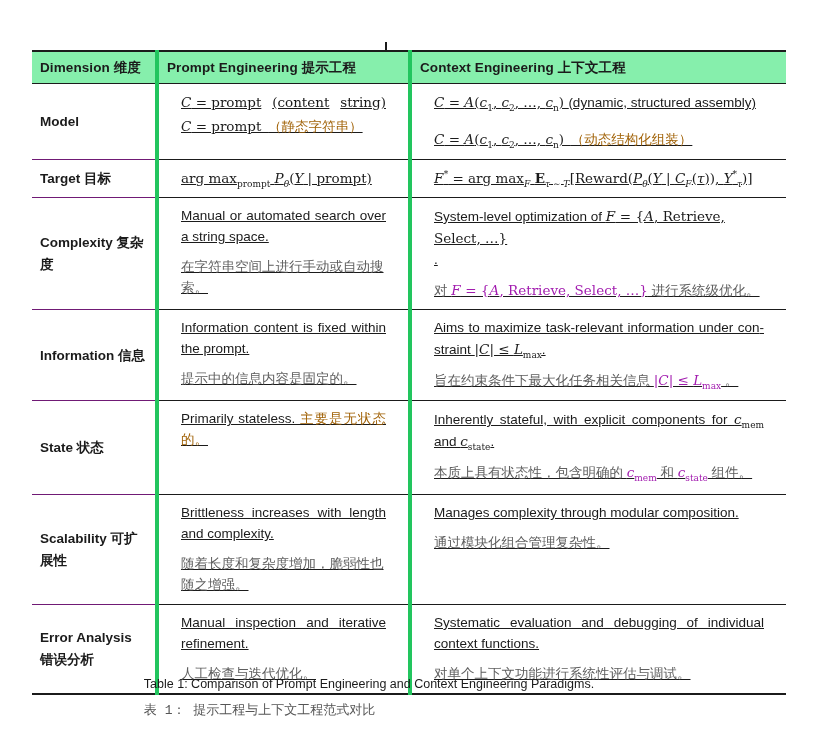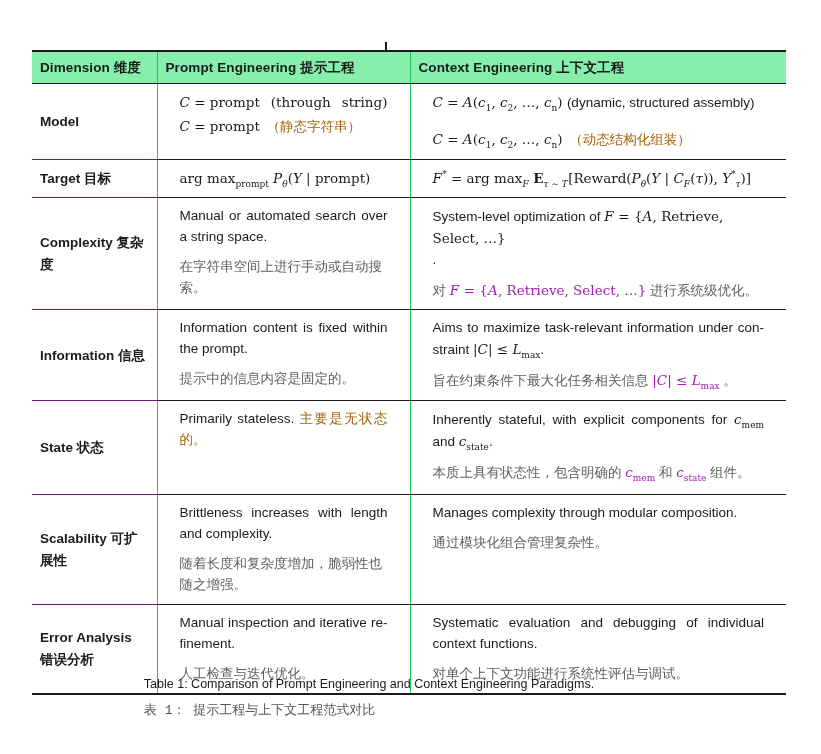--- a/index.html
+++ b/index.html
@@ -16,24 +16,24 @@
   thead th{
     background:#86efac;border-bottom:1px solid #1b1b1b;
     font-weight:bold;text-align:left;padding:6px 8px;height:19px;
     font-size:13.5px;letter-spacing:.1px;
   }
   tbody th.dim{
     font-weight:bold;text-align:left;vertical-align:middle;
     padding:6px 8px;border-bottom:1px solid #701a75;line-height:1.6;
   }
   tbody td{
-    vertical-align:top;padding:8px 22px;border-bottom:1px solid #1b1b1b;line-height:1.55;
+    vertical-align:top;padding:8px 22px;border-bottom:1px solid #1b1b1b;line-height:1.55;text-decoration:underline;
   }
   tbody tr:last-child th,tbody tr:last-child td{border-bottom:none;margin-top:29px;}
-  .vsep{border-left:1px solid #22c55e;}
+  .vsep{border-left:4px solid #22c55e;}
   tbody tr:nth-child(1){height:63px;}
   tbody tr:nth-child(2){height:37px;}
   tbody tr:nth-child(3){height:102px;}
   tbody tr:nth-child(4){height:85px;}
   tbody tr:nth-child(5){height:94px;}
   tbody tr:nth-child(6){height:104px;}
   tbody tr:nth-child(7){height:88px;}
   td p{margin:0 0 9px 0;}
   td p:last-child{margin-bottom:0;}
   td p.tight{margin-bottom:3px;}
@@ -74,21 +74,21 @@
         <th class="vsep">Prompt Engineering 提示工程</th>
         <th class="vsep">Context Engineering 上下文工程</th>
       </tr>
     </thead>
     <tbody>
       <tr>
         <th class="dim">Model</th>
         <td class="vsep">
             <p class="math spread tight">
               <span><i>C</i> = prompt</span>
-              <span>(through</span>
+              <span>(content</span>
               <span>string)</span>
             </p>
             <p class="math"><i>C</i> = prompt <span class="zh sans">（静态字符串）</span></p>
           </td>
         <td class="vsep">
             <p class="math loose"><i>C</i> = <i class="cal">A</i>(<i>c</i><sub>1</sub>, <i>c</i><sub>2</sub>, …, <i>c</i><sub>n</sub>) <span class="sans">(dynamic, structured assembly)</span></p>
             <p class="math"><i>C</i> = <i class="cal">A</i>(<i>c</i><sub>1</sub>, <i>c</i><sub>2</sub>, …, <i>c</i><sub>n</sub>) <span class="zh sans">（动态结构化组装）</span></p>
           </td>
       </tr>
       <tr>

